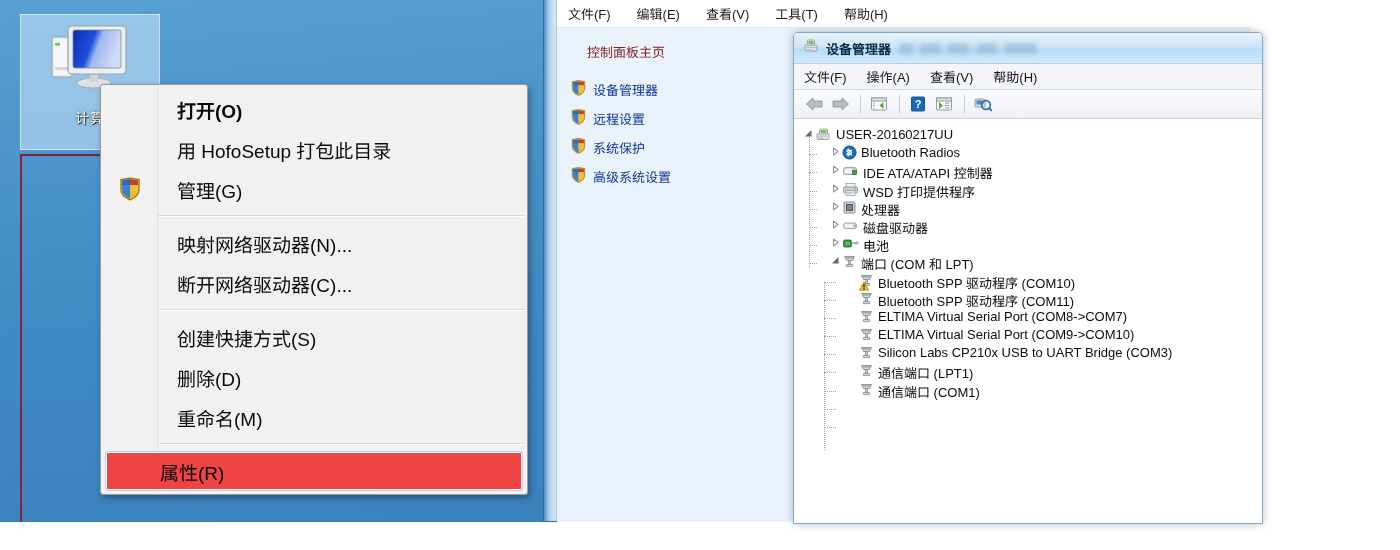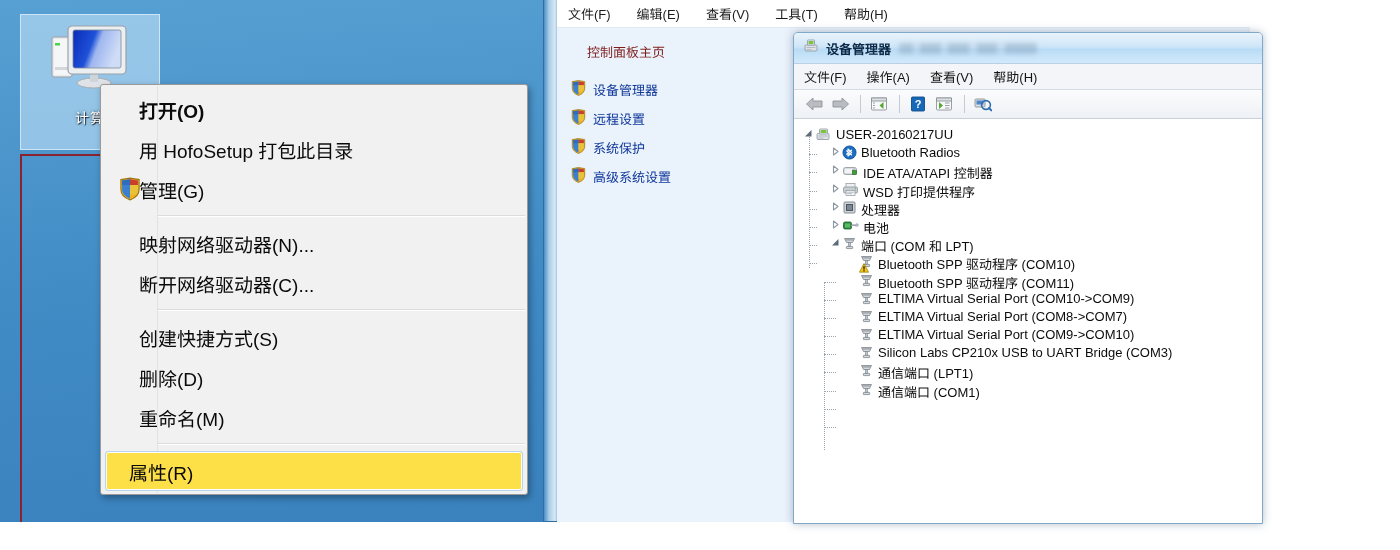--- a/index.html
+++ b/index.html
@@ -98,31 +98,31 @@
     left: 1px; top: 1px;
     width: 55px; bottom: 1px;
     background: #f1f1f1;
     border-right: 1px solid #e2e2e2;
   }
   .cm-item {
     position: relative;
     display: flex;
     align-items: center;
     height: 40px;
-    padding-left: 38px;
+    padding-left: 76px;
     box-sizing: border-box;
     font-size: 19px;
     color: #0a0a0a;
     white-space: nowrap;
   }
   .cm-item.bold .cm-label { font-weight: bold; }
   .cm-item.selected {
     margin: 0 4px;
-    padding-left: 23px;
-    background: #fde047;
+    padding-left: 54px;
+    background: #ef4444;
     border: 1px solid #b5d4ee;
     border-radius: 3px;
     box-shadow: inset 0 0 0 1px #ffffff;
   }
   .cm-sep {
     height: 1px;
     margin: 6px 2px 6px 2px;
     background: #dcdcdc;
     border-bottom: 1px solid #ffffff;
   }
@@ -568,20 +568,35 @@
           <span class="tlabel">处理器</span>
         </div>
         <div class="tr lvl1">
           <span class="exp">
             <svg width="9" height="9" viewBox="0 0 9 9">
       <path d="M2.5 1 L7 4.5 L2.5 8 Z" fill="none" stroke="#8d98a3" stroke-width="1.1" stroke-linejoin="round"></path>
             </svg>
           </span>
           <span class="tico" style="position:relative;">
         <svg width="17" height="15" viewBox="0 0 17 15">
+        <rect x="1.5" y="5" width="13" height="5.6" rx="2.2" fill="#dfe3e7" stroke="#8c949c" stroke-width="0.8"></rect>
+        <rect x="3" y="6.2" width="8" height="3.2" rx="1" fill="#f3f5f7"></rect>
+        <circle cx="12.8" cy="7.8" r="1.1" fill="#6fbf4a"></circle>
+            </svg>
+          </span>
+          <span class="tlabel">磁盘驱动器</span>
+        </div>
+        <div class="tr lvl1">
+          <span class="exp">
+            <svg width="9" height="9" viewBox="0 0 9 9">
+      <path d="M2.5 1 L7 4.5 L2.5 8 Z" fill="none" stroke="#8d98a3" stroke-width="1.1" stroke-linejoin="round"></path>
+            </svg>
+          </span>
+          <span class="tico" style="position:relative;">
+        <svg width="17" height="15" viewBox="0 0 17 15">
         <rect x="1.5" y="4" width="8" height="7" rx="1.5" fill="#2f8a3f" stroke="#1f5e2b" stroke-width="0.8"></rect>
         <rect x="3" y="5.5" width="5" height="4" fill="#56bd63"></rect>
         <path d="M9.5 7.5 C12 6 13.5 8.5 15 7" stroke="#9aa1a8" stroke-width="1.6" fill="none" stroke-linecap="round"></path>
         <circle cx="15" cy="7" r="1.3" fill="#c9ced4" stroke="#8c949c" stroke-width="0.6"></circle>
             </svg>
           </span>
           <span class="tlabel">电池</span>
         </div>
         <div class="tr lvl1">
           <span class="exp">
@@ -620,32 +635,20 @@
           <span class="exp"></span>
           <span class="tico" style="position:relative;">
         <svg width="15" height="15" viewBox="0 0 15 15">
         <path d="M2.5 2.5 L12.5 2.5 L10.5 6.5 L4.5 6.5 Z" fill="#d5dadf" stroke="#7d848b" stroke-width="0.8" stroke-linejoin="round"></path>
         <rect x="3.2" y="3.2" width="8.6" height="1.4" fill="#9aa1a8"></rect>
         <rect x="6.4" y="6.5" width="2.2" height="4" fill="#c2c8ce" stroke="#7d848b" stroke-width="0.6"></rect>
         <rect x="4.3" y="10.4" width="6.4" height="2.2" rx="0.6" fill="#d5dadf" stroke="#7d848b" stroke-width="0.8"></rect>
             </svg>
           </span>
           <span class="tlabel">Bluetooth SPP 驱动程序 (COM11)</span>
-        </div>
-        <div class="tr lvl2">
-          <span class="exp"></span>
-          <span class="tico" style="position:relative;">
-        <svg width="15" height="15" viewBox="0 0 15 15">
-        <path d="M2.5 2.5 L12.5 2.5 L10.5 6.5 L4.5 6.5 Z" fill="#d5dadf" stroke="#7d848b" stroke-width="0.8" stroke-linejoin="round"></path>
-        <rect x="3.2" y="3.2" width="8.6" height="1.4" fill="#9aa1a8"></rect>
-        <rect x="6.4" y="6.5" width="2.2" height="4" fill="#c2c8ce" stroke="#7d848b" stroke-width="0.6"></rect>
-        <rect x="4.3" y="10.4" width="6.4" height="2.2" rx="0.6" fill="#d5dadf" stroke="#7d848b" stroke-width="0.8"></rect>
-            </svg>
-          </span>
-          <span class="tlabel">ELTIMA Virtual Serial Port (COM10-&gt;COM9)</span>
         </div>
         <div class="tr lvl2">
           <span class="exp"></span>
           <span class="tico" style="position:relative;">
         <svg width="15" height="15" viewBox="0 0 15 15">
         <path d="M2.5 2.5 L12.5 2.5 L10.5 6.5 L4.5 6.5 Z" fill="#d5dadf" stroke="#7d848b" stroke-width="0.8" stroke-linejoin="round"></path>
         <rect x="3.2" y="3.2" width="8.6" height="1.4" fill="#9aa1a8"></rect>
         <rect x="6.4" y="6.5" width="2.2" height="4" fill="#c2c8ce" stroke="#7d848b" stroke-width="0.6"></rect>
         <rect x="4.3" y="10.4" width="6.4" height="2.2" rx="0.6" fill="#d5dadf" stroke="#7d848b" stroke-width="0.8"></rect>
             </svg>

